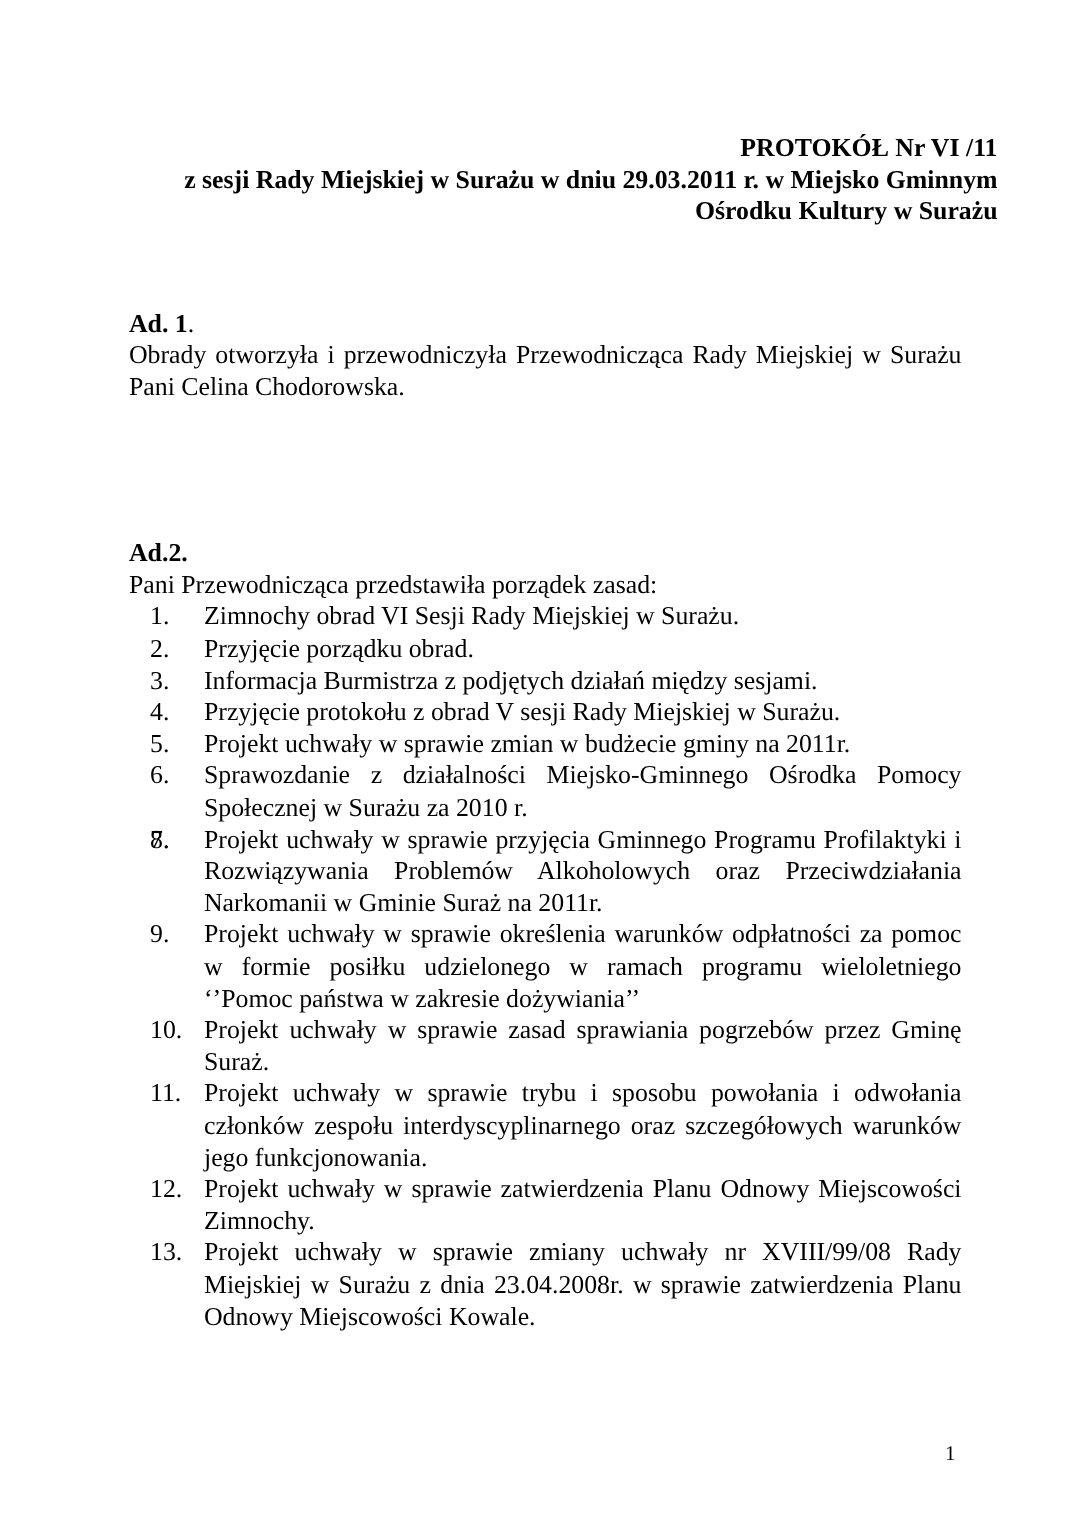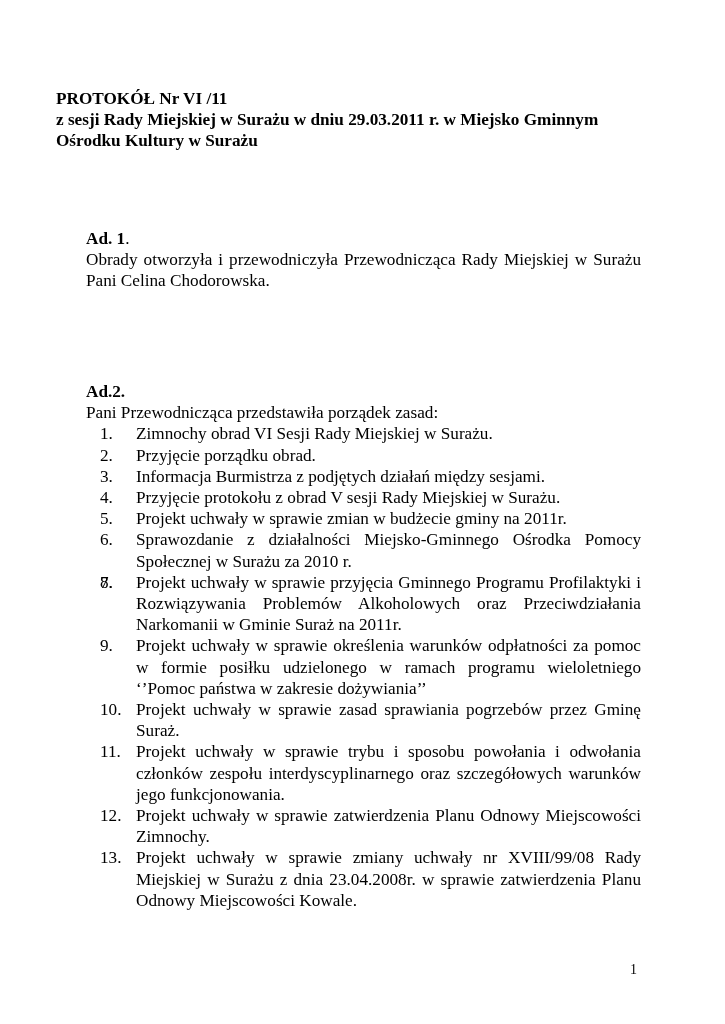--- a/index.html
+++ b/index.html
@@ -1,22 +1,22 @@
 <!DOCTYPE html>
 <html><head>
 <meta charset="utf-8">
 <style>
   html, body { margin: 0; padding: 0; background: #ffffff; }
   body { width: 725px; height: 1024px; position: relative; overflow: hidden; color: #000; font-family: "Liberation Serif", "DejaVu Serif", serif; }
   .page { position: absolute; left: 0; top: 0; width: 725px; height: 1024px; background: #fff; }
-  .title-block { position: absolute; left: 56px; right: 60px; top: 88px; text-align: left; font-weight: bold; font-size: 17.2px; line-height: 21px; }
+  .title-block { position: absolute; left: 68px; right: 60px; top: 88px; text-align: right; font-weight: bold; font-size: 17.2px; line-height: 21px; }
   .title-block div { white-space: nowrap; }
   .body-text { position: absolute; left: 86px; width: 555px; font-size: 17.2px; line-height: 21.2px; }
   .para { text-align: justify; text-align-last: left; }
-  .heading { font-weight: bold; margin-top: 23px; }
+  .heading { font-weight: bold; }
   .heading .dot { font-weight: normal; }
   .list { margin: 0; padding: 0; list-style: none; }
   .list li { position: relative; padding-left: 36px; text-align: justify; text-align-last: left; }
   .list li .num { position: absolute; left: 0; top: 0; width: 36px; }
   .page-number { position: absolute; left: 630px; top: 962px; font-size: 14px; }
 </style>
 </head>
 <body>
 
 <div class="page">

